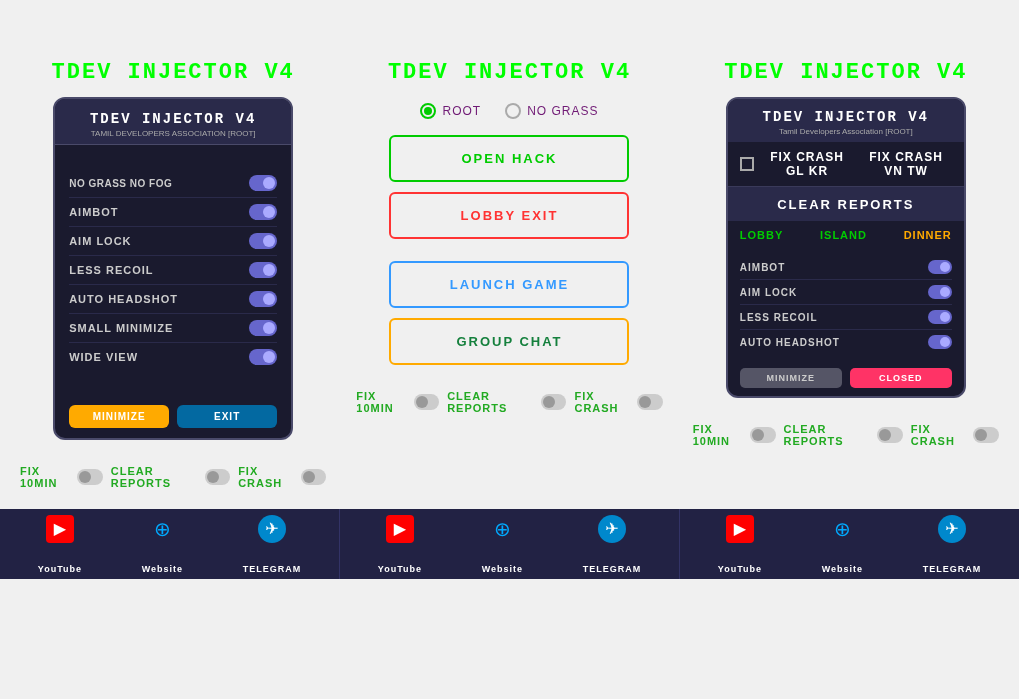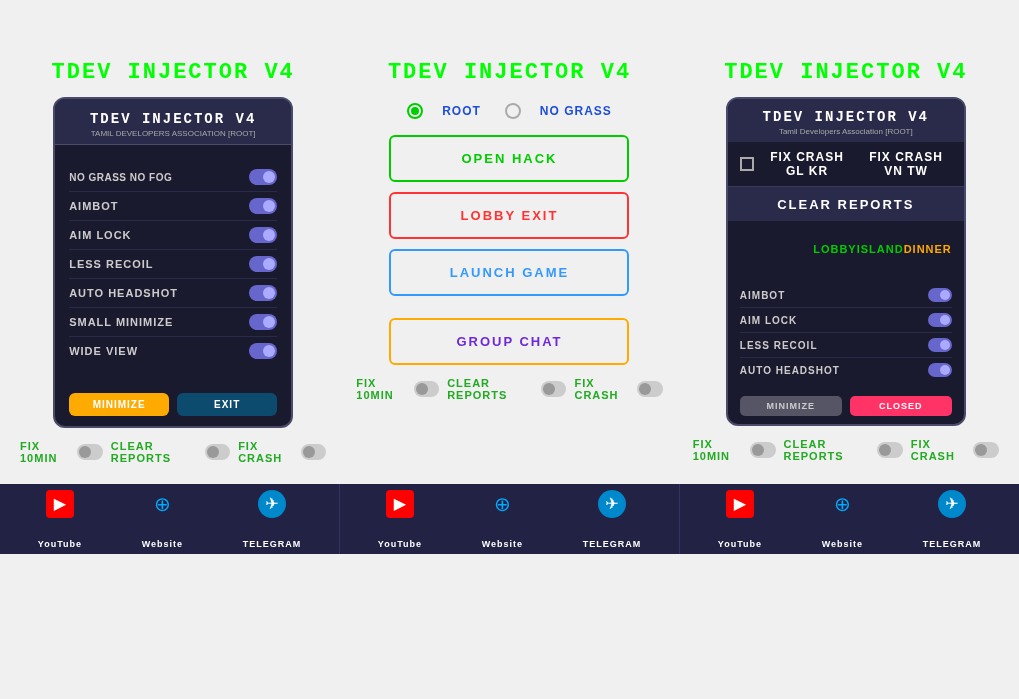--- a/index.html
+++ b/index.html
@@ -62,21 +62,21 @@
       letter-spacing: 2px;
     }
 
     .card-header-sub {
       color: #aaaaaa;
       font-size: 8px;
       margin-top: 2px;
     }
 
     .toggle-list {
-      padding: 18px 14px;
+      padding: 24px 14px;
     }
 
     .toggle-item {
       display: flex;
       justify-content: space-between;
       align-items: center;
       padding: 6px 0;
       border-bottom: 1px solid #2a2a4a;
     }
 
@@ -125,37 +125,37 @@
       border-radius: 6px;
       padding: 6px;
       font-size: 10px;
       font-weight: bold;
       cursor: pointer;
       letter-spacing: 1px;
     }
 
     .btn-exit {
       flex: 1;
-      background: #0c4a6e;
+      background: #0369a1;
       color: white;
       border: none;
       border-radius: 6px;
       padding: 6px;
       font-size: 10px;
       font-weight: bold;
       cursor: pointer;
       letter-spacing: 1px;
     }
 
     
     .toggle-bar {
       display: flex;
       align-items: center;
       gap: 8px;
-      margin-top: 0;
+      margin-top: 13px;
     }
 
     .toggle-bar-label {
       color: #22aa22;
       font-size: 11px;
       font-weight: bold;
       letter-spacing: 1px;
     }
 
     .mini-toggle {
@@ -218,24 +218,23 @@
       border-radius: 50%;
       background: #00cc00;
     }
 
     .radio-circle.inactive {
       border-color: #aaaaaa;
     }
 
     .radio-text {
       font-size: 12px;
-      font-weight: bold;
-      color: #1d4ed8;
-      letter-spacing: 1px;
-      margin-left: 13px;
+      font-weight: normal;
+      color: #701a75;
+      letter-spacing: 1px;
     }
 
     .action-btn {
       width: 100%;
       padding: 14px;
       border-radius: 6px;
       font-size: 13px;
       font-weight: bold;
       letter-spacing: 2px;
       cursor: pointer;
@@ -250,26 +249,26 @@
     }
 
     .btn-clean-exit {
       border-color: #ff3333;
       color: #ff3333;
     }
 
     .btn-launch-game {
       border-color: #3399ff;
       color: #3399ff;
+      margin-top: 12px;
     }
 
     .btn-group-chat {
       border-color: #ffaa00;
-      color: #6d28d9;
-      margin-top: 12px;
+      color: #15803d;
     }
 
     
     .panel3-card {
       background: #1a1a2e;
       border: 2px solid #4a4a6a;
       border-radius: 12px;
       width: 240px;
       overflow: hidden;
     }
@@ -327,23 +326,23 @@
 
     .clear-reports-text {
       color: #ffffff;
       font-size: 13px;
       font-weight: bold;
       letter-spacing: 2px;
     }
 
     .map-row {
       display: flex;
-      justify-content: flex-end;
-      gap: 0;
-      padding: 22px 12px;
+      justify-content: space-between;
+      gap: 16px;
+      padding: 8px 12px;
     }
 
     .map-label {
       font-size: 11px;
       font-weight: bold;
       letter-spacing: 1px;
     }
 
     .map-label.green { color: #00cc00; }
     .map-label.orange { color: #ffaa00; }

